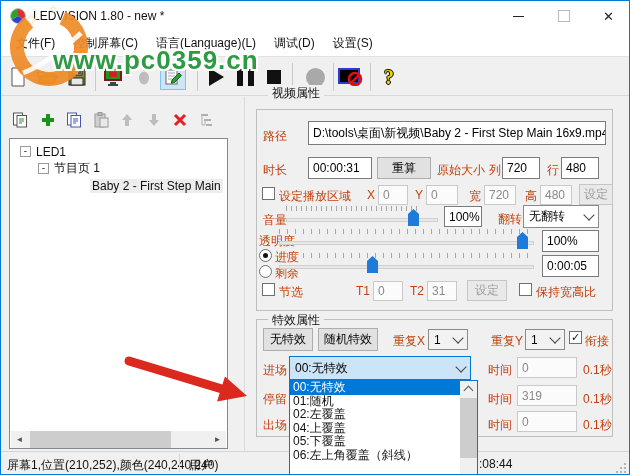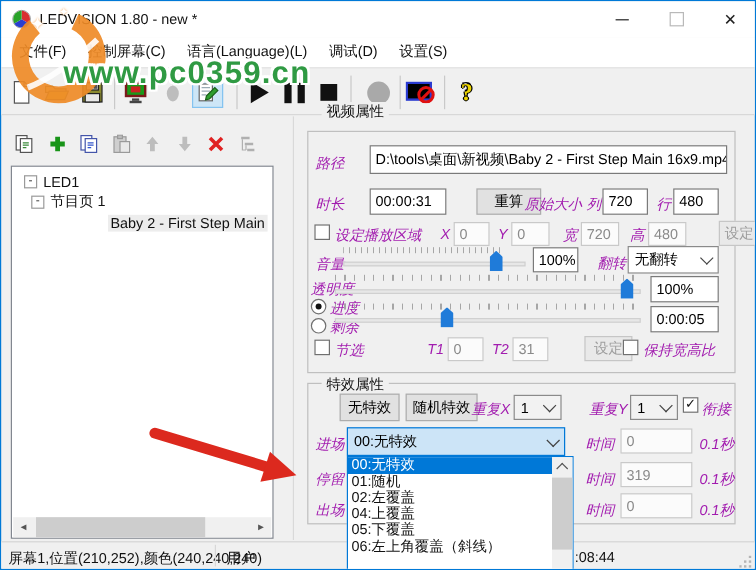--- a/index.html
+++ b/index.html
@@ -33,24 +33,24 @@
   .exp{width:9px;height:9px;border:1px solid #9a9a9a;background:#fff;display:inline-flex;align-items:center;justify-content:center;margin-right:5px;flex:none;}
   .exp::before{content:'-';font-size:10px;line-height:1;color:#333;margin-top:-2px;}
   .tsel{background:#ededed;padding:0 2px;}
   .hscroll{left:1px;top:292px;width:215px;height:17px;background:#f0f0f0;display:flex;align-items:center;justify-content:space-between;}
   .harrow{width:17px;height:17px;display:flex;align-items:center;justify-content:center;color:#555;font-size:8px;}
   .hthumb{position:absolute;left:19px;top:0;width:141px;height:17px;background:#cdcdcd;}
   .vdivider{left:243px;top:96px;width:1px;height:353px;background:#d9d9d9;}
   
   .gbox{border:1px solid #bfbfbf;box-sizing:border-box;}
   .glabel{background:#f0f0f0;padding:0 4px;white-space:nowrap;color:#111;}
-  .lbl{white-space:nowrap;color:#a21caf;font-style:italic;}
+  .lbl{white-space:nowrap;color:#c2410c;}
   .tb{border:1px solid #7a7a7a;background:#fff;display:flex;align-items:center;padding:0 4px;box-sizing:border-box;white-space:nowrap;overflow:hidden;}
   .tb.ro{border-color:#c9c9c9;background:#fbfbfb;color:#8a8a8a;}
-  .btn{background:#e1e1e1;border:1px solid #adadad;display:flex;align-items:center;justify-content:center;box-sizing:border-box;white-space:nowrap;margin-left:20px;}
+  .btn{background:#e1e1e1;border:1px solid #adadad;display:flex;align-items:center;justify-content:center;box-sizing:border-box;white-space:nowrap;}
   .btn.dis{color:#9e9e9e;background:#e9e9e9;border-color:#c6c6c6;}
   .cb{width:13px;height:13px;border:1px solid #707070;background:#fff;box-sizing:border-box;display:flex;align-items:center;justify-content:center;}
   .cb.on::before{content:'\2713';font-size:11px;color:#111;line-height:1;}
   .radio{width:13px;height:13px;border:1px solid #707070;border-radius:50%;background:#fff;box-sizing:border-box;display:flex;align-items:center;justify-content:center;}
   .radio.on::before{content:'';width:5px;height:5px;border-radius:50%;background:#111;}
   .combo{border:1px solid #8a8a8a;background:#fff;display:flex;align-items:center;justify-content:space-between;padding:0 5px;box-sizing:border-box;}
   .combo.small{background:#f2f2f2;}
   .combo.open{border-color:#0078d7;background:#cce4f7;}
   .cv{width:7px;height:7px;border-left:1px solid #444;border-bottom:1px solid #444;transform:rotate(-45deg);margin-top:-3px;flex:none;}
   .ticks{background:repeating-linear-gradient(to right,#a6a6a6 0,#a6a6a6 1px,transparent 1px,transparent 8px);height:5px;}
@@ -231,21 +231,21 @@
       <path d="M3 3h7M6 8h7M8 13h6" stroke="#b0b0b0" stroke-width="2" fill="none"></path>
       <path d="M4 4v9h3M7 9v4" stroke="#b0b0b0" fill="none"></path>
     </svg>
   </div>
 
   <div class="abs treebox">
     <div class="trow" style="padding-left:10px;margin-top:4px">
       <span class="exp"></span>
       <span>LED1</span>
     </div>
-    <div class="trow" style="padding-left:16px">
+    <div class="trow" style="padding-left:28px">
       <span class="exp"></span>
       <span>节目页 1</span>
     </div>
     <div class="trow" style="padding-left:80px">
       <span class="tsel">Baby 2 - First Step Main</span>
     </div>
     <div class="abs hscroll">
       <span class="harrow">◄</span>
       <span class="hthumb"></span>
       <span class="harrow">►</span>

